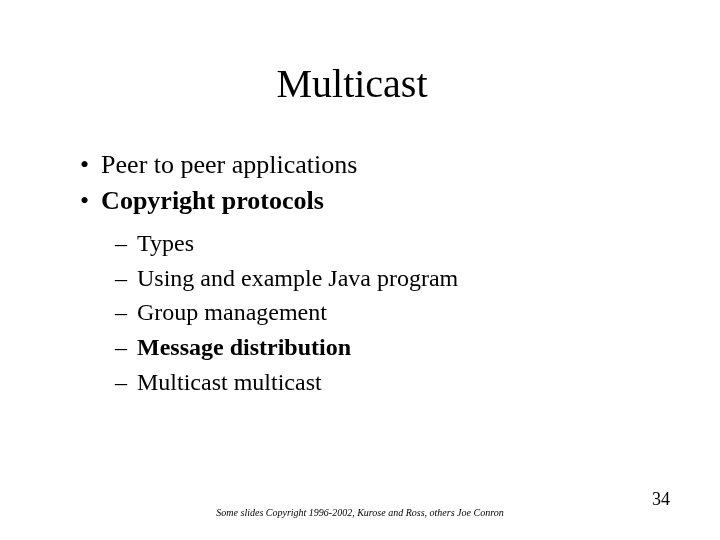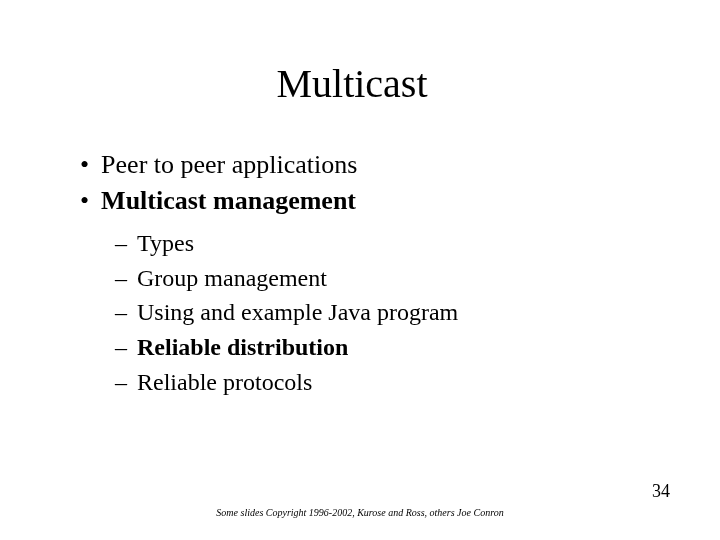--- a/index.html
+++ b/index.html
@@ -8,52 +8,52 @@
   .title { text-align: center; font-size: 40px; font-weight: normal; margin-top: 20px; margin-bottom: 40px; }
   .bullet-list { list-style: none; padding-left: 20px; }
   .bullet-list li { font-size: 26px; line-height: 1.4; display: flex; align-items: flex-start; }
   .bullet-list li::before { content: "•"; margin-right: 12px; }
   .bold { font-weight: bold; }
   .sub-list { list-style: none; padding-left: 55px; margin-top: 6px; }
   .sub-list li { font-size: 24px; line-height: 1.45; display: flex; align-items: flex-end; }
   .sub-list li::before { content: "–"; margin-right: 10px; }
   .footer { position: absolute; bottom: 22px; left: 0; right: 0; width: 100%; }
   .footer-note { font-size: 10px; text-align: center; display: block; font-style: italic; }
-  .page-num { position: absolute; right: 50px; bottom: 16px; font-size: 18px; }
+  .page-num { position: absolute; right: 50px; bottom: 8px; font-size: 18px; }
 </style>
 </head>
 <body>
 
 <div class="slide">
   <h1 class="title">Multicast</h1>
 
   <ul class="bullet-list">
     <li>
         <span>Peer to peer applications</span>
       </li>
     <li>
-        <span class="bold">Multicast management</span>
+        <span class="bold">Copyright protocols</span>
       </li>
   </ul>
 
   <ul class="sub-list">
     <li>
         <span>Types</span>
       </li>
     <li>
+        <span>Using and example Java program</span>
+      </li>
+    <li>
         <span>Group management</span>
       </li>
     <li>
-        <span>Using and example Java program</span>
+        <span class="bold">Message distribution</span>
       </li>
     <li>
-        <span class="bold">Reliable distribution</span>
-      </li>
-    <li>
-        <span>Reliable protocols</span>
+        <span>Multicast multicast</span>
       </li>
   </ul>
 
   <div class="footer">
     <span class="footer-note">Some slides Copyright 1996-2002, Kurose and Ross, others Joe Conron</span>
     <span class="page-num">34</span>
   </div>
 </div>
 
 </body></html>

